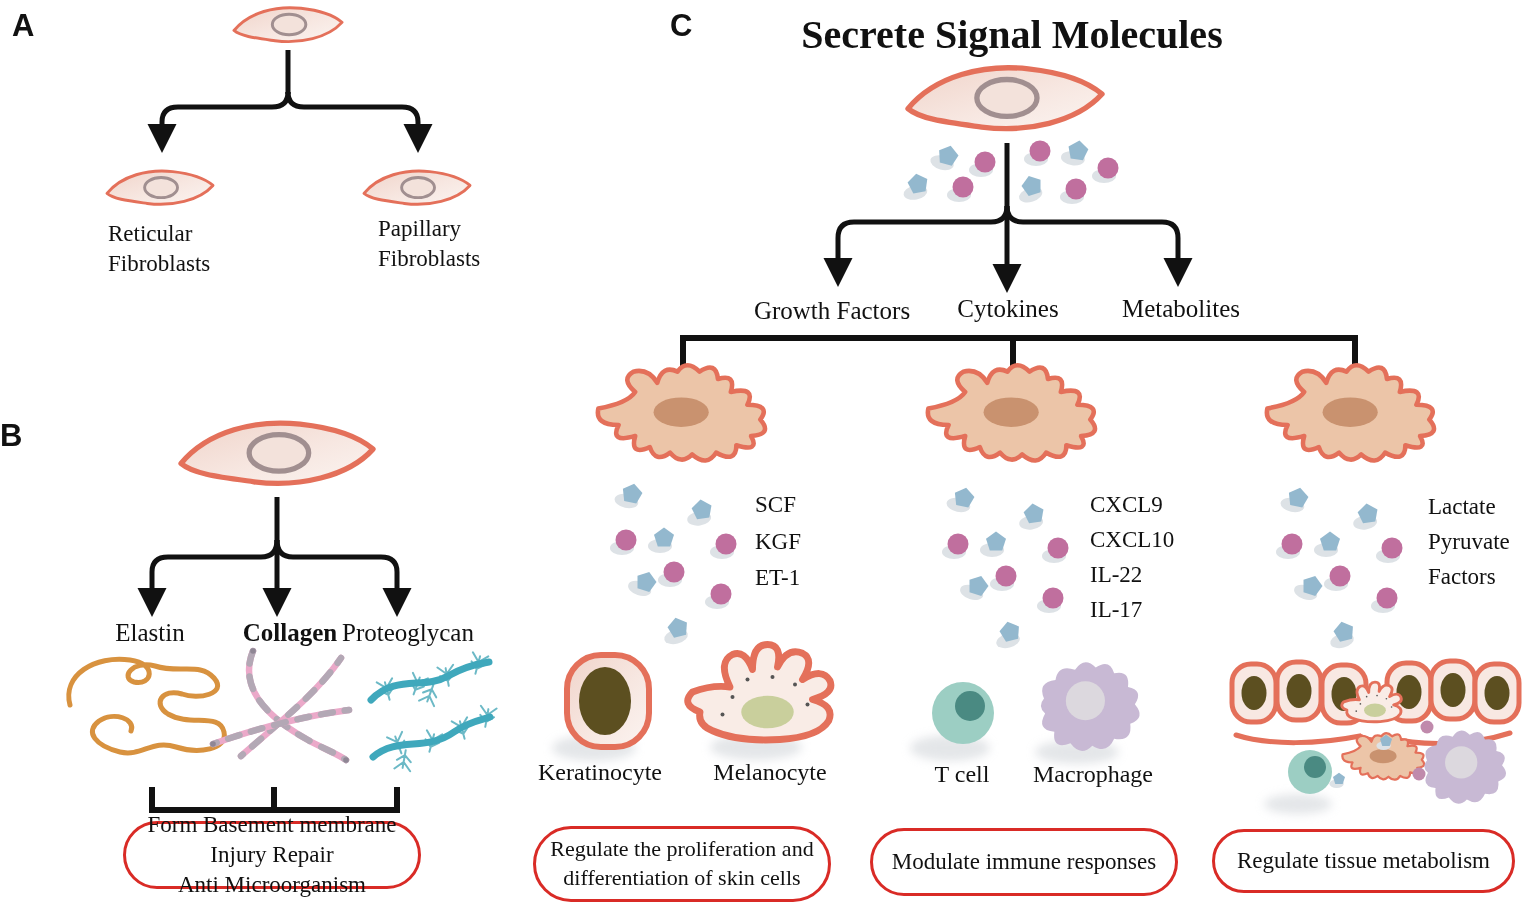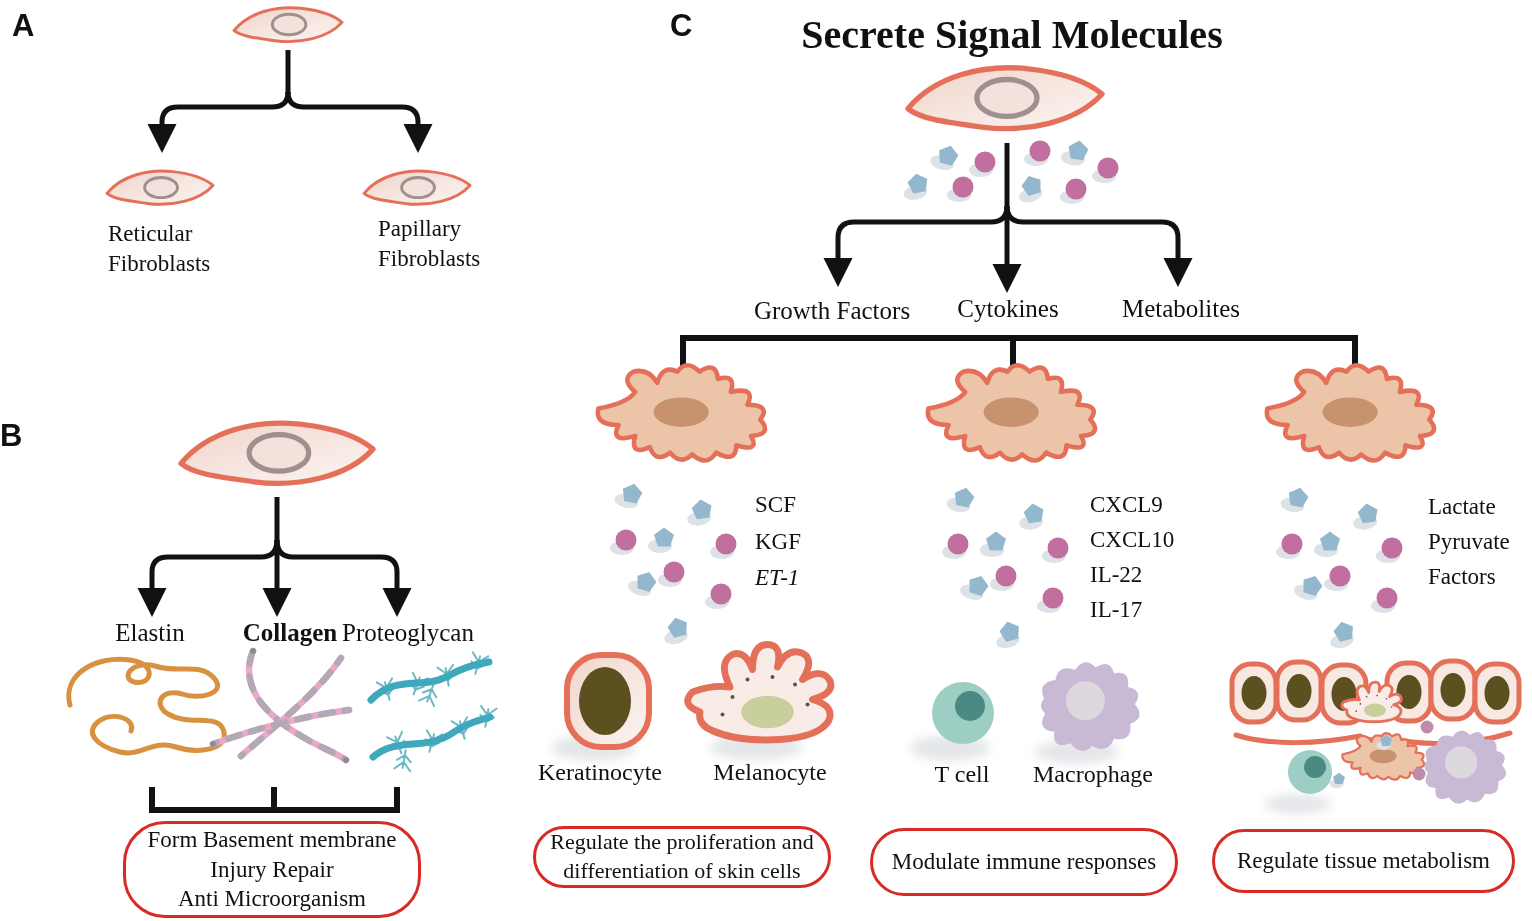--- a/index.html
+++ b/index.html
@@ -226,45 +226,45 @@
   <div class="abs panel-letter" style="left:670px;top:8px;">C</div>
 
   <div class="abs lbl" style="left:108px;top:219px;">Reticular
 Fibroblasts</div>
   <div class="abs lbl" style="left:378px;top:214px;">Papillary
 Fibroblasts</div>
 
   <div class="abs branch-lbl" style="left:150px;top:619px;">Elastin</div>
   <div class="abs branch-lbl" style="left:290px;top:619px;font-weight:bold;">Collagen</div>
   <div class="abs branch-lbl" style="left:408px;top:619px;">Proteoglycan</div>
-  <div class="abs func-box" style="left:123px;top:821px;width:298px;height:97px;font-size:23px;">Form Basement membrane
+  <div class="abs func-box" style="left:123px;top:821px;width:298px;height:68px;font-size:23px;">Form Basement membrane
 Injury Repair
 Anti Microorganism</div>
 
   <div class="abs title" style="left:1012px;top:11px;">Secrete Signal Molecules</div>
   <div class="abs branch-lbl" style="left:832px;top:297px;">Growth Factors</div>
   <div class="abs branch-lbl" style="left:1008px;top:295px;">Cytokines</div>
   <div class="abs branch-lbl" style="left:1181px;top:295px;">Metabolites</div>
 
   <div class="abs mol-lbl" style="left:755px;top:492px;">SCF</div>
   <div class="abs mol-lbl" style="left:755px;top:529px;">KGF</div>
-  <div class="abs mol-lbl" style="left:755px;top:565px;font-style:italic;">ET-1</div>
+  <div class="abs mol-lbl" style="left:755px;top:565px;">ET-1</div>
 
   <div class="abs mol-lbl" style="left:1090px;top:492px;">CXCL9</div>
   <div class="abs mol-lbl" style="left:1090px;top:527px;">CXCL10</div>
   <div class="abs mol-lbl" style="left:1090px;top:562px;">IL-22</div>
   <div class="abs mol-lbl" style="left:1090px;top:597px;">IL-17</div>
 
   <div class="abs mol-lbl" style="left:1428px;top:494px;">Lactate</div>
   <div class="abs mol-lbl" style="left:1428px;top:529px;">Pyruvate</div>
   <div class="abs mol-lbl" style="left:1428px;top:564px;">Factors</div>
 
   <div class="abs cell-lbl" style="left:600px;top:759px;">Keratinocyte</div>
   <div class="abs cell-lbl" style="left:770px;top:759px;">Melanocyte</div>
   <div class="abs cell-lbl" style="left:962px;top:761px;">T cell</div>
   <div class="abs cell-lbl" style="left:1093px;top:761px;">Macrophage</div>
 
-  <div class="abs func-box" style="left:533px;top:826px;width:298px;height:62px;">Regulate the proliferation and
+  <div class="abs func-box" style="left:533px;top:826px;width:298px;height:76px;">Regulate the proliferation and
 differentiation of skin cells</div>
   <div class="abs func-box" style="left:870px;top:828px;width:308px;height:68px;font-size:23px;">Modulate immune responses</div>
   <div class="abs func-box" style="left:1212px;top:829px;width:303px;height:64px;font-size:23px;">Regulate tissue metabolism</div>
 
 </div>
 
 </body></html>

